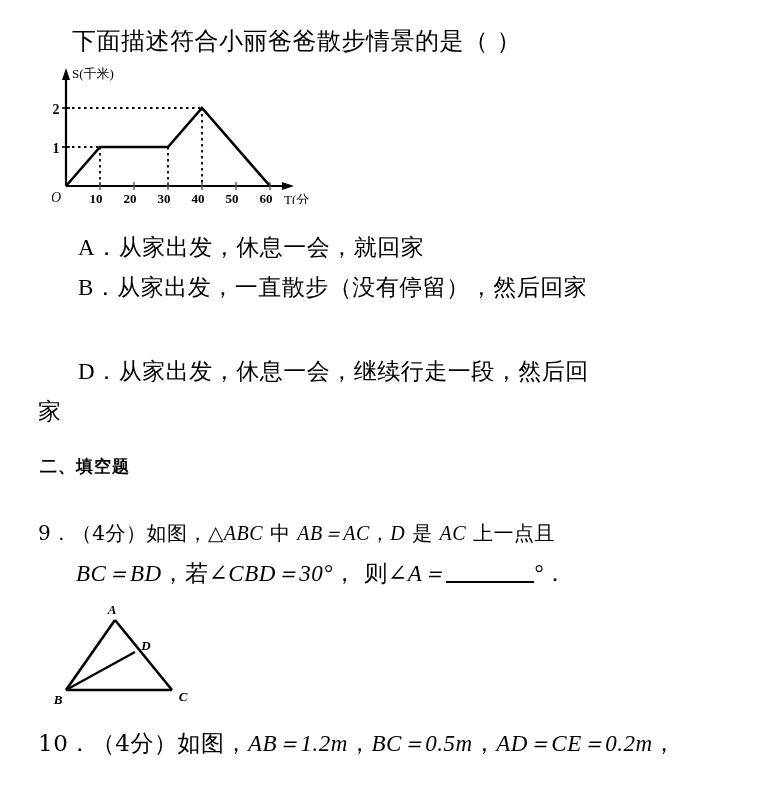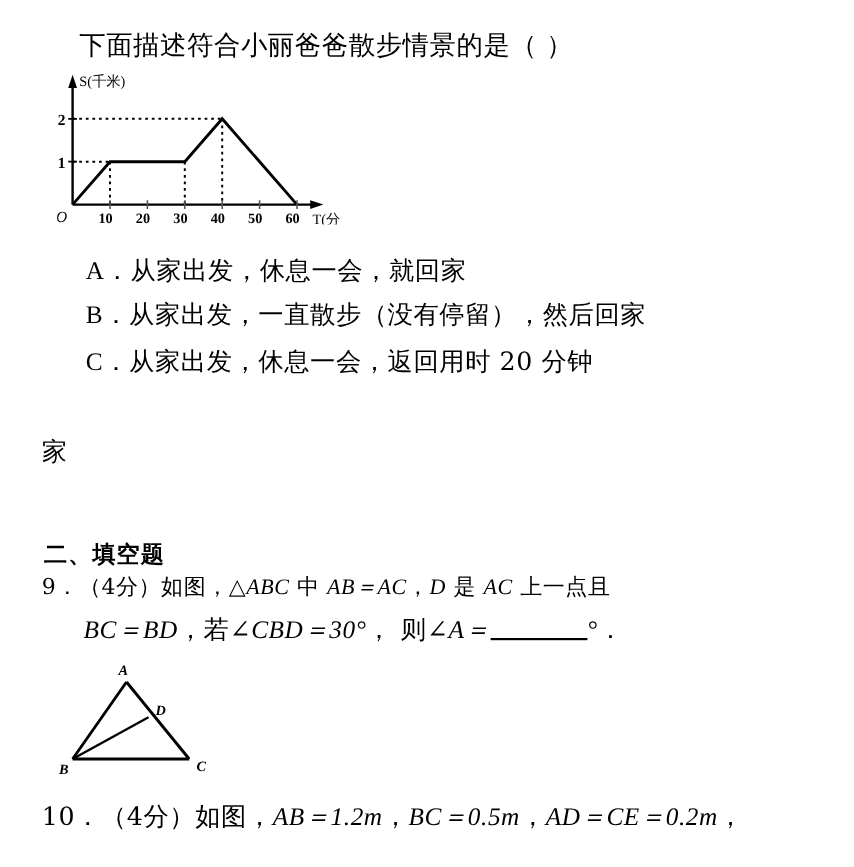--- a/index.html
+++ b/index.html
@@ -50,22 +50,22 @@
 
   .opt-a { top: 208px; }
   .opt-b { top: 248px; }
   .opt-c { top: 290px; }
   .opt-d { top: 332px; }
   .opt-d-wrap { left: 38px; top: 372px; font-size: 23px; }
 
   .section-head {
     position: absolute;
     left: 40px;
-    top: 466px;
-    font-size: 21px;
+    top: 431px;
+    font-size: 17px;
     font-weight: bold;
     font-family: "DejaVu Serif", "Liberation Serif", serif;
     letter-spacing: 1px;
   }
 
   .q9l1 { left: 38px; top: 494px; font-size: 20px; }
   .q9l2 { left: 76px; top: 534px; font-size: 23px; }
   .q10l1 { left: 38px; top: 704px; font-size: 23px; }
   .q10l2 { left: 76px; top: 744px; font-size: 23px; }
 
@@ -168,22 +168,22 @@
       <text class="lbl" x="232" y="140" font-size="13" font-family="DejaVu Serif, serif">T(分 )</text>
     </svg>
   </div>
 
   <div class="qline opt opt-a cn">
     <span class="letter">A．</span><span>从家出发，休息一会，就回家</span>
   </div>
   <div class="qline opt opt-b cn">
     <span class="letter">B．</span><span>从家出发，一直散步（没有停留），然后回家</span>
   </div>
-  <div class="qline opt opt-c cn">
-    <span class="letter">C．</span><span>从家出发，休息一会，返回用时 20 分钟</span>
+  <div class="qline opt opt-d cn">
+    <span class="letter">D．</span><span>从家出发，休息一会，继续行走一段，然后回</span>
   </div>
   <div class="qline opt-d-wrap cn">家</div>
 
   <div class="section-head">二、填空题</div>
 
   <div class="qline q9l1 cn">
     <span>9．</span><span>（4分）</span><span>如图，</span><span>△</span><i class="mit">ABC</i><span> 中 </span><i class="mit">AB＝AC</i><span>，</span><i class="mit">D</i><span> 是 </span><i class="mit">AC</i><span> 上一点且</span>
   </div>
   <div class="qline q9l2 cn">
     <i class="mit">BC＝BD</i><span>，若</span><i class="mit">∠CBD＝30°</i><span>，  则</span><i class="mit">∠A＝</i><span class="blank"></span><i class="mit">°</i><span>．</span>

